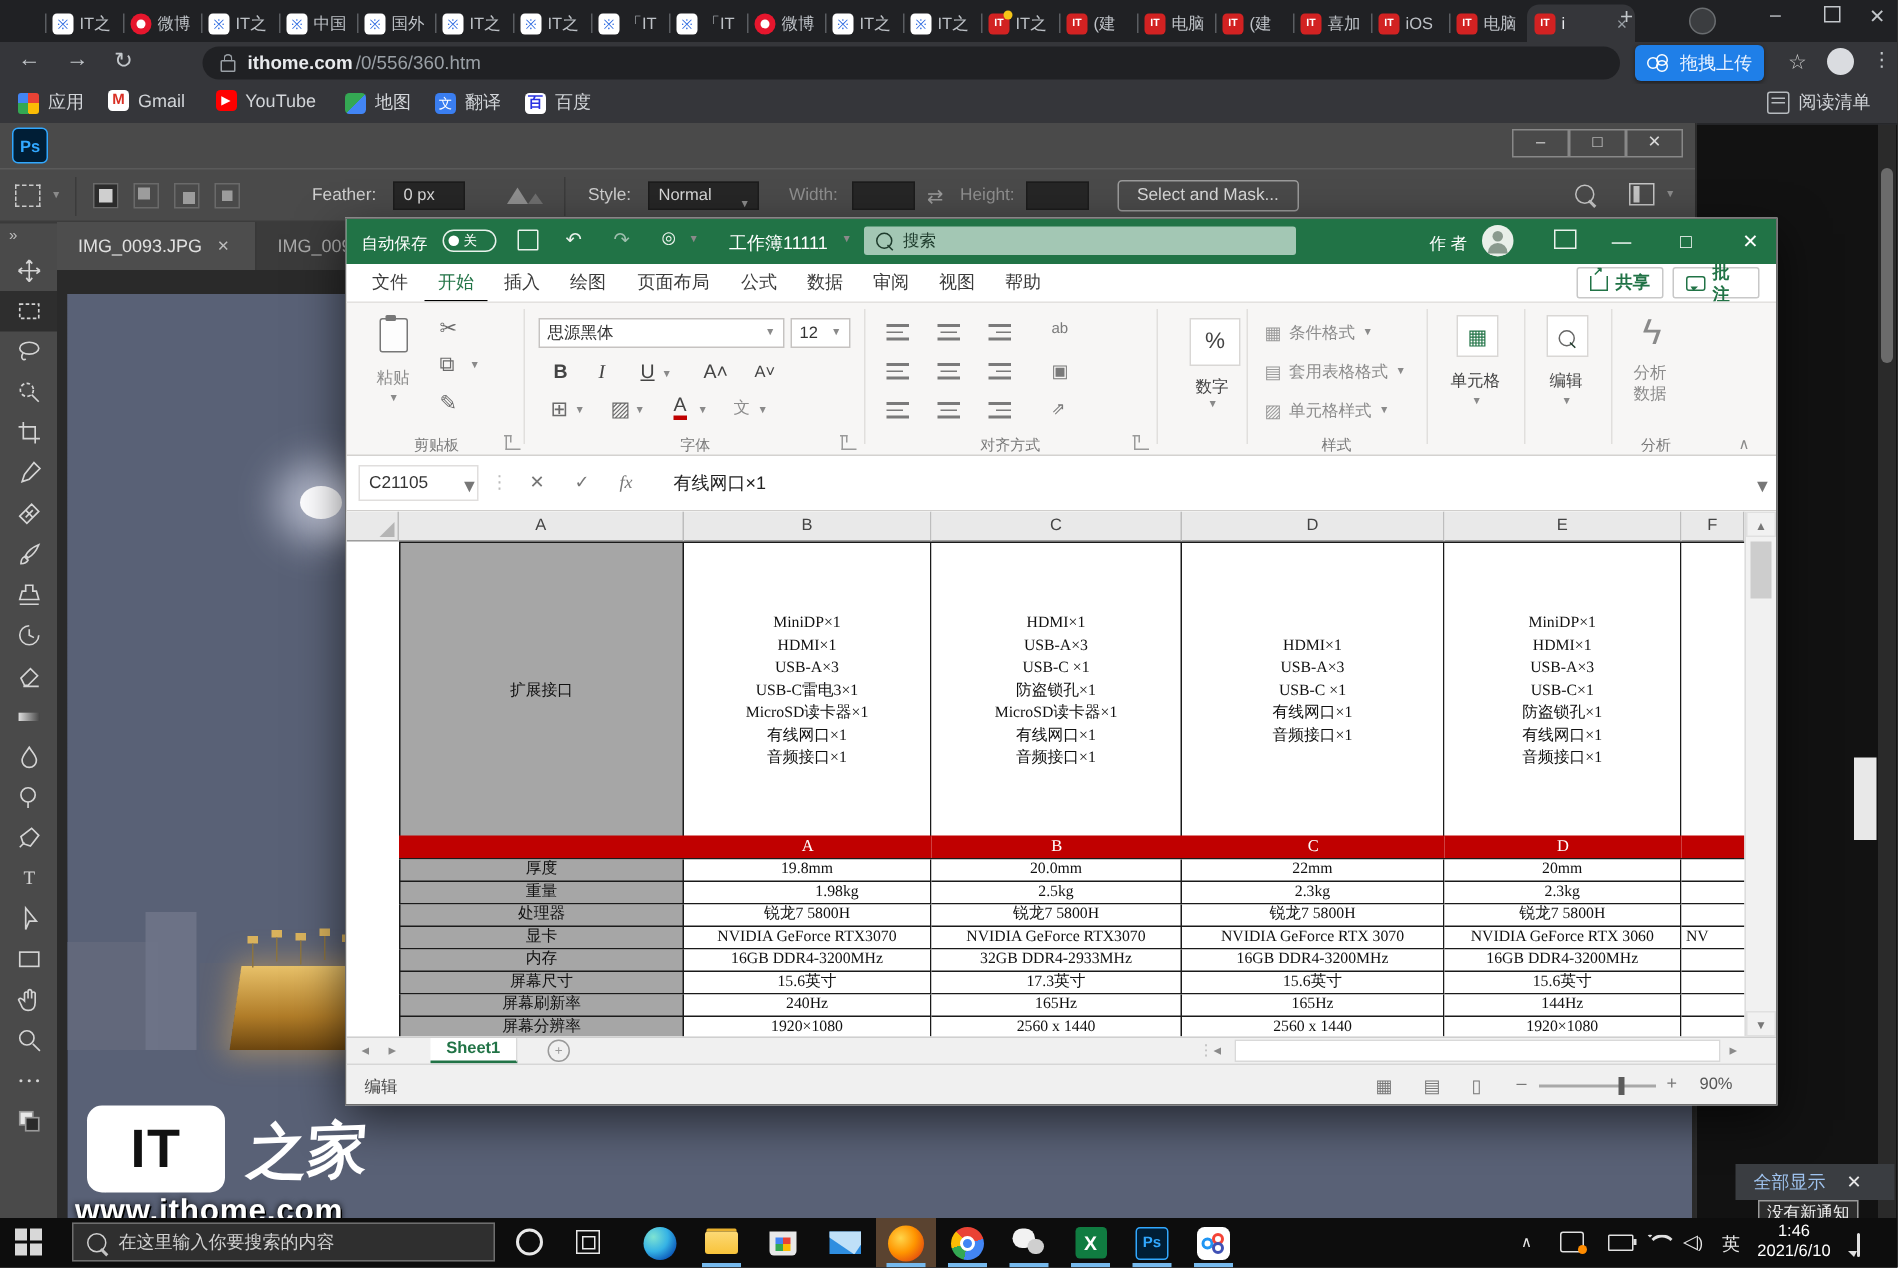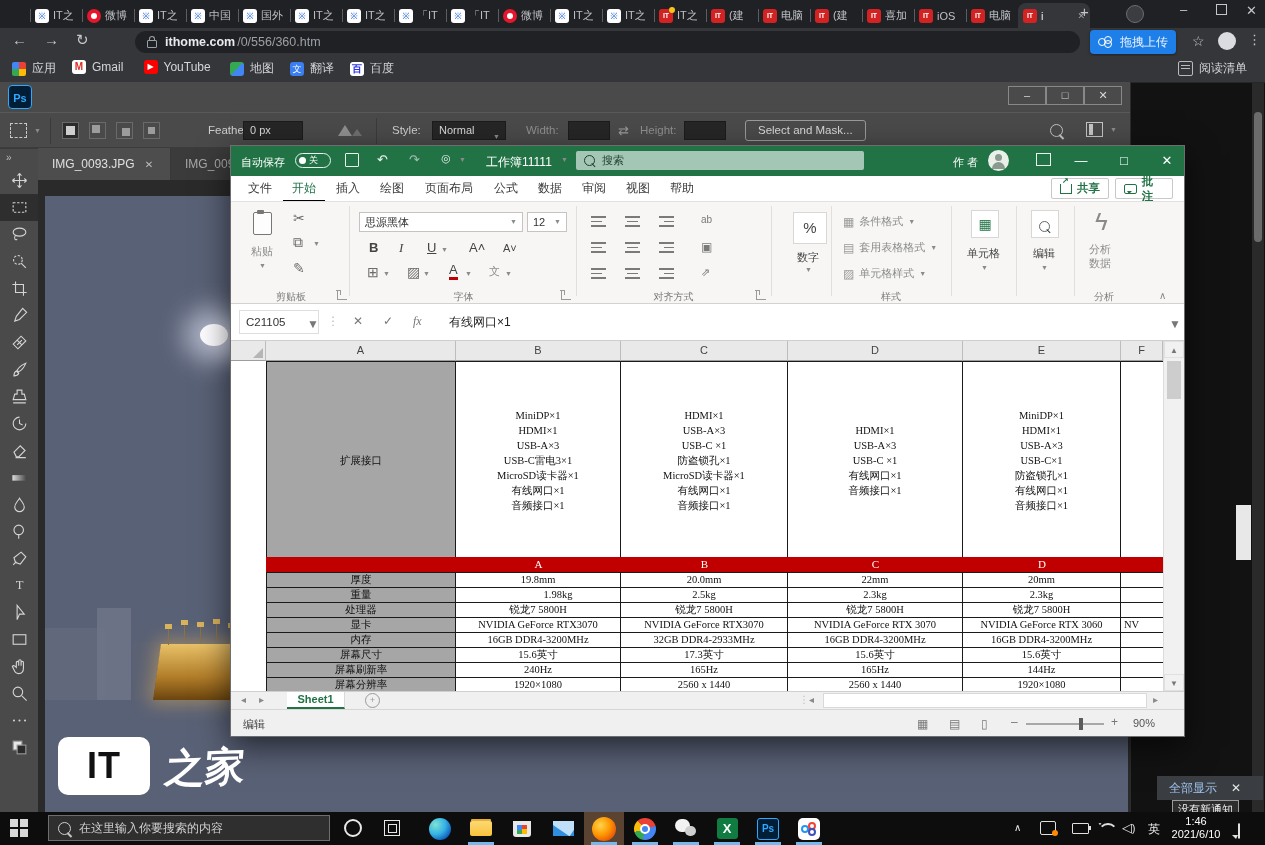--- a/index.html
+++ b/index.html
@@ -378,21 +378,21 @@
       <span class="mode-box" style="left:89px;">
           <i style="inset:2px 5px 5px 2px;background:#9c9c9c;"></i>
         </span>
       <span class="mode-box" style="left:116px;">
           <i style="inset:5px 2px 2px 5px;background:#9c9c9c;"></i>
         </span>
       <span class="mode-box" style="left:143px;">
           <i style="inset:4px;background:#9c9c9c;"></i>
         </span>
       <span class="opt-label" style="left:208px;">Feather:</span>
-      <span class="opt-box" style="left:243px;width:60px;">0 px</span>
+      <span class="opt-box" style="left:262px;width:48px;">0 px</span>
       <span class="abs" style="left:338px;top:12px;width:0;height:0;border-left:7px solid transparent;border-right:7px solid transparent;border-bottom:11px solid #8f8f8f;"></span>
       <span class="abs" style="left:352px;top:16px;width:0;height:0;border-left:5px solid transparent;border-right:5px solid transparent;border-bottom:7px solid #6f6f6f;"></span>
       <span class="opt-sep" style="left:376px;"></span>
       <span class="opt-label" style="left:392px;">Style:</span>
       <span class="opt-box" style="left:432px;width:74px;"><span>Normal</span><span class="chev" style="position:absolute;right:5px;top:6px;">▼</span></span>
       <span class="opt-label dim" style="left:526px;">Width:</span>
       <span class="opt-box" style="left:568px;width:42px;"></span>
       <span class="abs" style="left:618px;top:10px;color:#9a9a9a;font-size:13px;">⇄</span>
       <span class="opt-label dim" style="left:640px;">Height:</span>
       <span class="opt-box" style="left:684px;width:42px;"></span>
@@ -555,20 +555,21 @@
         <div class="flag" style="left:183px;top:427px;"></div>
       </div>
 
     </div>
   </div>
 
   <div id="logo-bubble">
       <div id="logo-it">IT</div>
     </div>
   <div id="logo-zhijia">之家</div>
+  <div id="watermark-url">www.ithome.com</div>
 
   <div id="xl">
     <div id="xl-titlebar">
       <span class="xlt" style="left:10px;top:9px;">自动保存</span>
       <span id="xl-autosave-pill">
           <b></b>
           <span>关</span>
         </span>
       <span class="qat" style="left:114px;top:7px;width:12px;height:12px;border:1.4px solid #eaf2ec;border-radius:1px;display:inline-block;"></span>
       <span class="qat" style="left:146px;">↶</span>

